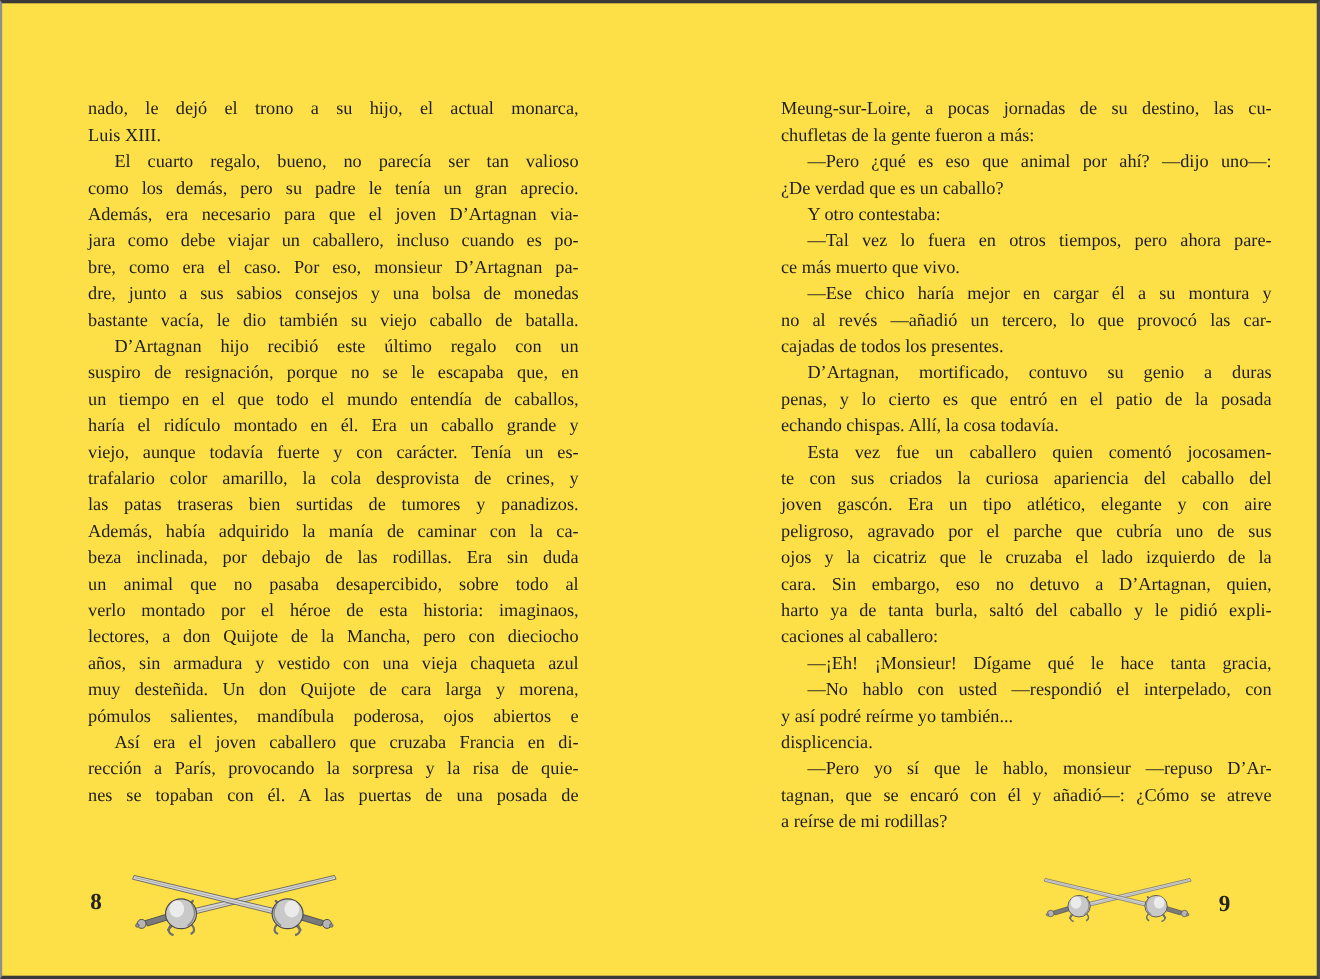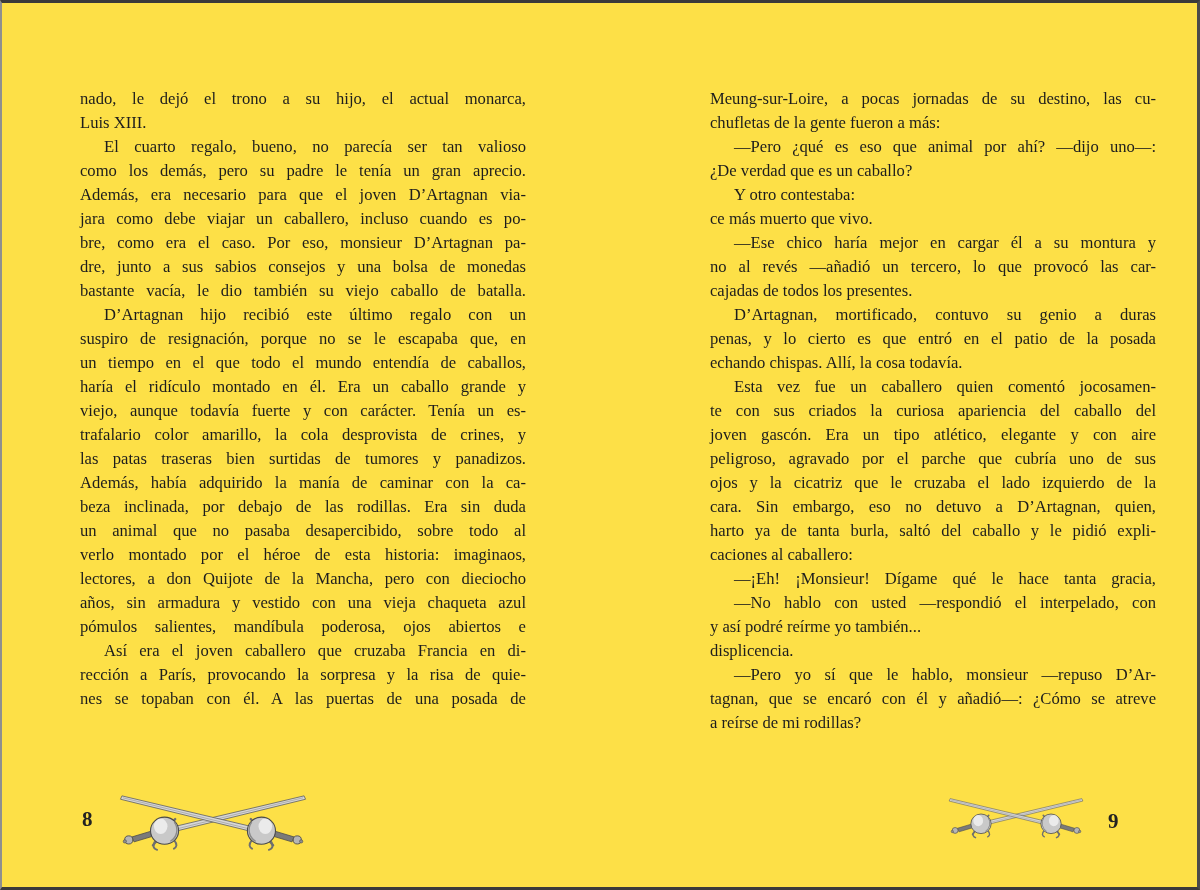--- a/index.html
+++ b/index.html
@@ -72,33 +72,35 @@
       <div class="line">haría el ridículo montado en él. Era un caballo grande y</div>
       <div class="line">viejo, aunque todavía fuerte y con carácter. Tenía un es-</div>
       <div class="line">trafalario color amarillo, la cola desprovista de crines, y</div>
       <div class="line">las patas traseras bien surtidas de tumores y panadizos.</div>
       <div class="line">Además, había adquirido la manía de caminar con la ca-</div>
       <div class="line">beza inclinada, por debajo de las rodillas. Era sin duda</div>
       <div class="line">un animal que no pasaba desapercibido, sobre todo al</div>
       <div class="line">verlo montado por el héroe de esta historia: imaginaos,</div>
       <div class="line">lectores, a don Quijote de la Mancha, pero con dieciocho</div>
       <div class="line">años, sin armadura y vestido con una vieja chaqueta azul</div>
+      <div class="line">muy desteñida. Un don Quijote de cara larga y morena,</div>
       <div class="line">pómulos salientes, mandíbula poderosa, ojos abiertos e</div>
       <div class="line indent">Así era el joven caballero que cruzaba Francia en di-</div>
       <div class="line">rección a París, provocando la sorpresa y la risa de quie-</div>
       <div class="line">nes se topaban con él. A las puertas de una posada de</div>
     </div>
 
   <div class="page-text right">
 
   <div class="line">Meung-sur-Loire, a pocas jornadas de su destino, las cu-</div>
       <div class="line endline">chufletas de la gente fueron a más:</div>
       <div class="line indent">—Pero ¿qué es eso que animal por ahí? —dijo uno—:</div>
       <div class="line endline">¿De verdad que es un caballo?</div>
       <div class="line indent endline">Y otro contestaba:</div>
+      <div class="line indent">—Tal vez lo fuera en otros tiempos, pero ahora pare-</div>
       <div class="line endline">ce más muerto que vivo.</div>
       <div class="line indent">—Ese chico haría mejor en cargar él a su montura y</div>
       <div class="line">no al revés —añadió un tercero, lo que provocó las car-</div>
       <div class="line endline">cajadas de todos los presentes.</div>
       <div class="line indent">D’Artagnan, mortificado, contuvo su genio a duras</div>
       <div class="line">penas, y lo cierto es que entró en el patio de la posada</div>
       <div class="line endline">echando chispas. Allí, la cosa todavía.</div>
       <div class="line indent">Esta vez fue un caballero quien comentó jocosamen-</div>
       <div class="line">te con sus criados la curiosa apariencia del caballo del</div>
       <div class="line">joven gascón. Era un tipo atlético, elegante y con aire</div>

